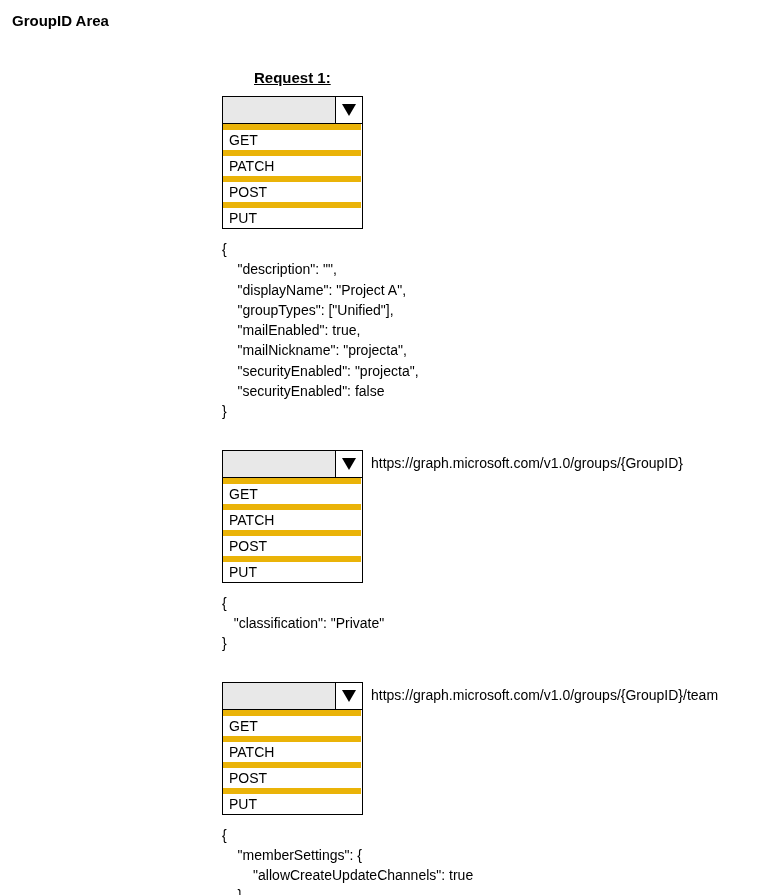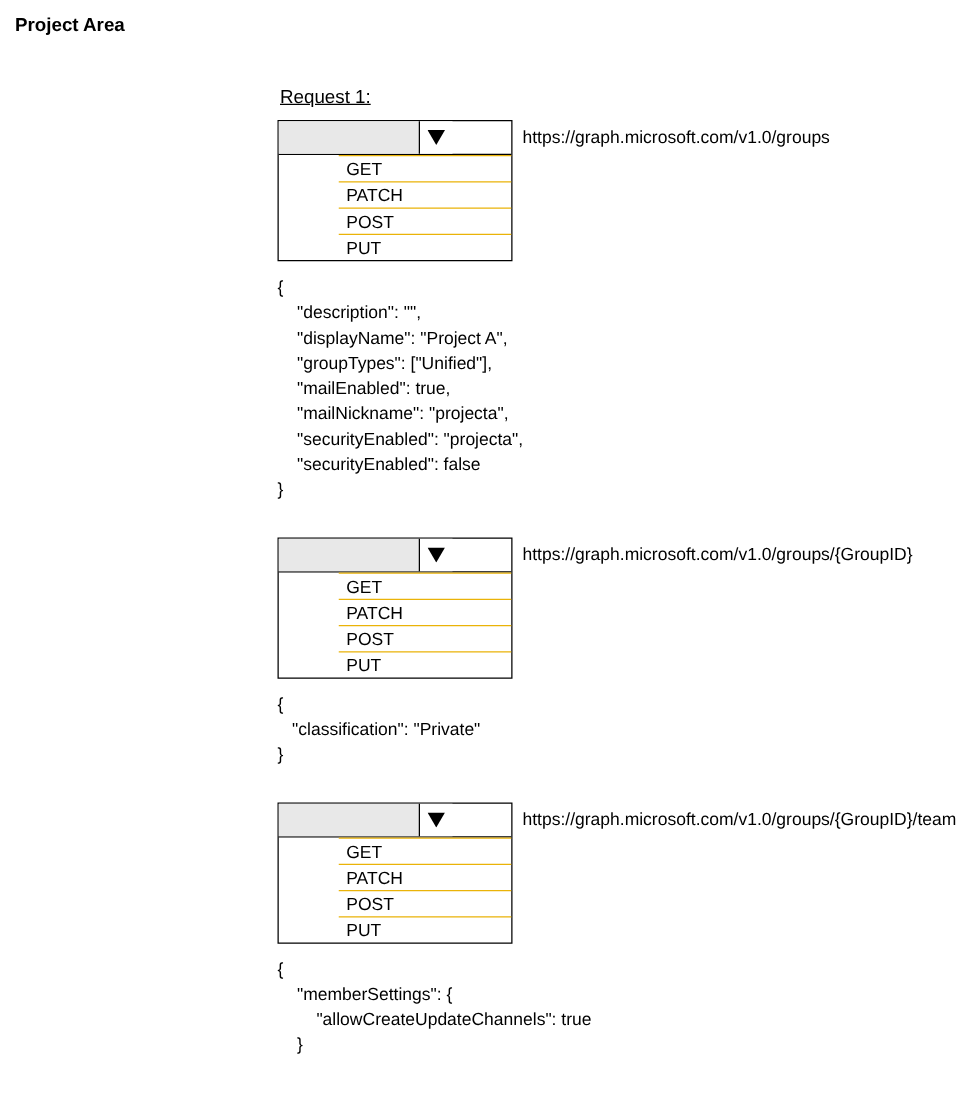--- a/index.html
+++ b/index.html
@@ -15,24 +15,24 @@
     .page-title {
       font-weight: bold;
       font-size: 15px;
       margin-bottom: 40px;
     }
     .request-block {
       margin-left: 210px;
       margin-bottom: 28px;
     }
     .request-heading {
-      font-weight: normal;
+      font-weight: bold;
       text-decoration: underline;
       font-size: 15px;
-      margin-left: 2px;
+      margin-left: 32px;
       margin-bottom: 10px;
       display: block;
     }
     .dropdown-row {
       display: flex;
       align-items: flex-start;
     }
     .dropdown-box {
       border: 1px solid #000;
       display: inline-block;
@@ -55,25 +55,24 @@
       display: flex;
       align-items: center;
       justify-content: center;
     }
     .dropdown-handle svg {
       width: 14px;
       height: 12px;
     }
     .dropdown-option {
       padding: 2px 6px;
-      border-top: 1px solid #eab308;
+      border-top: 6px solid #eab308;
       font-size: 14px;
       width: 126px;
       cursor: pointer;
-      margin-left: 48px;
     }
     .dropdown-option:first-of-type {
       border-top: none;
     }
     .url-text {
       padding-left: 8px;
       padding-top: 5px;
       font-size: 14px;
       white-space: nowrap;
     }
@@ -84,40 +83,39 @@
       line-height: 1.45;
       font-family: Arial, Helvetica, sans-serif;
     }
     .json-body .line {
       white-space: pre;
     }
   </style>
 </head>
 <body>
 
-<div class="page-title">Project Area</div>
+<div class="page-title">GroupID Area</div>
 
 <div class="request-block">
   <span class="request-heading">Request 1:</span>
   <div class="dropdown-row">
     <div class="dropdown-box">
       <div class="dropdown-header">
         <div class="dropdown-spacer"></div>
         <div class="dropdown-handle">
           <svg viewBox="0 0 14 12">
               <polygon points="0,0 14,0 7,12" fill="#000"></polygon>
             </svg>
         </div>
       </div>
       <div class="dropdown-option">GET</div>
       <div class="dropdown-option">PATCH</div>
       <div class="dropdown-option">POST</div>
       <div class="dropdown-option">PUT</div>
     </div>
-    <div class="url-text">https://graph.microsoft.com/v1.0/groups</div>
   </div>
   <div class="json-body">
     <div class="line">{</div>
     <div class="line">    "description": "",</div>
     <div class="line">    "displayName": "Project A",</div>
     <div class="line">    "groupTypes": ["Unified"],</div>
     <div class="line">    "mailEnabled": true,</div>
     <div class="line">    "mailNickname": "projecta",</div>
     <div class="line">    "securityEnabled": "projecta",</div>
     <div class="line">    "securityEnabled": false</div>

